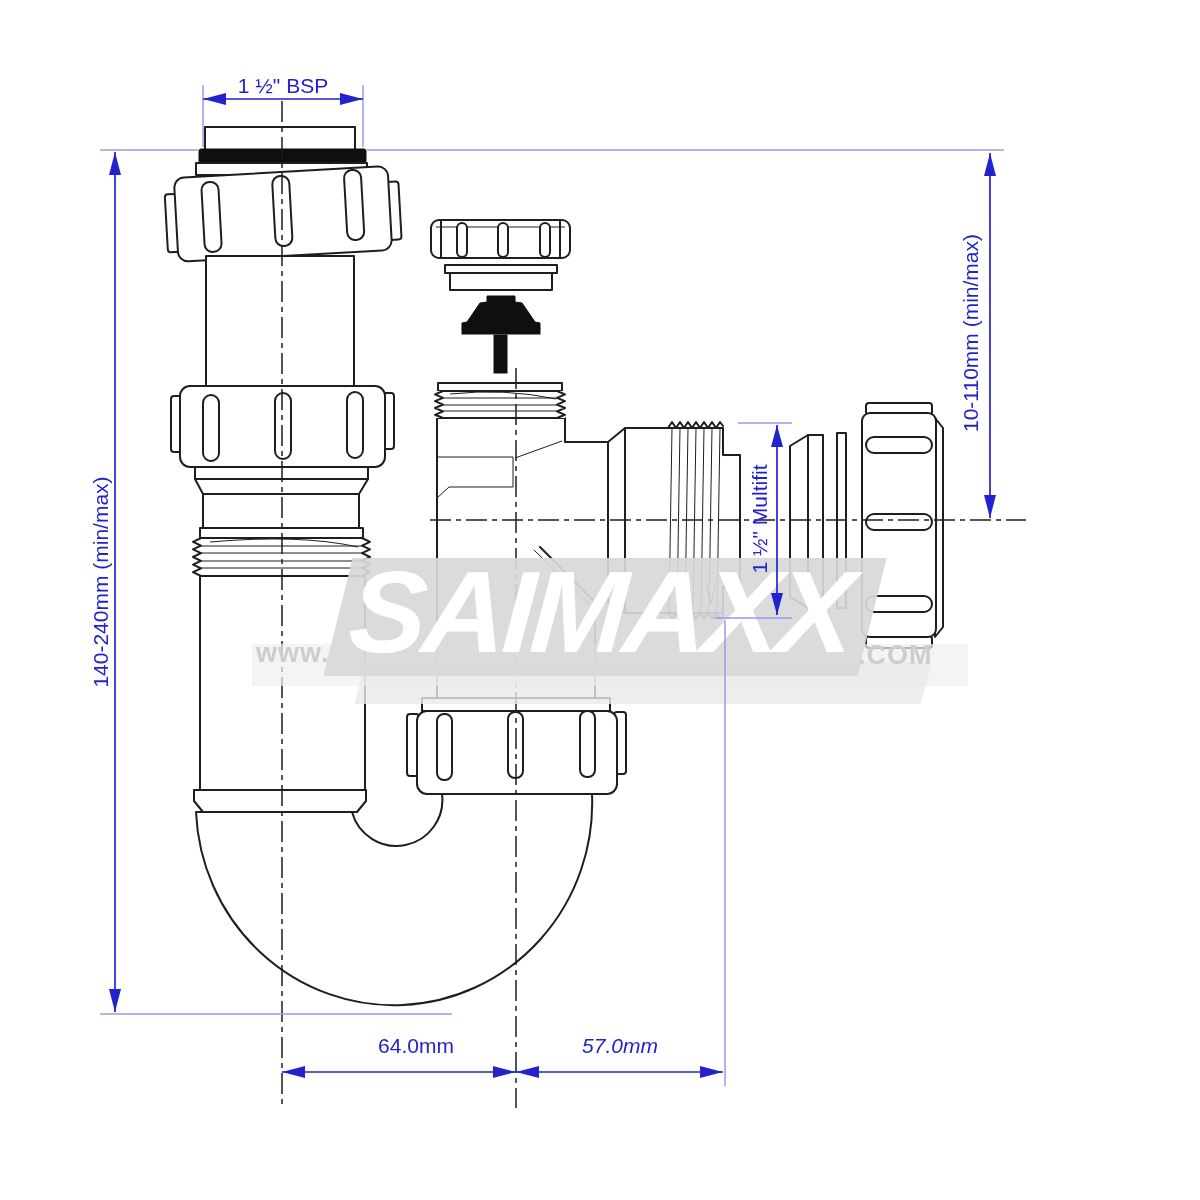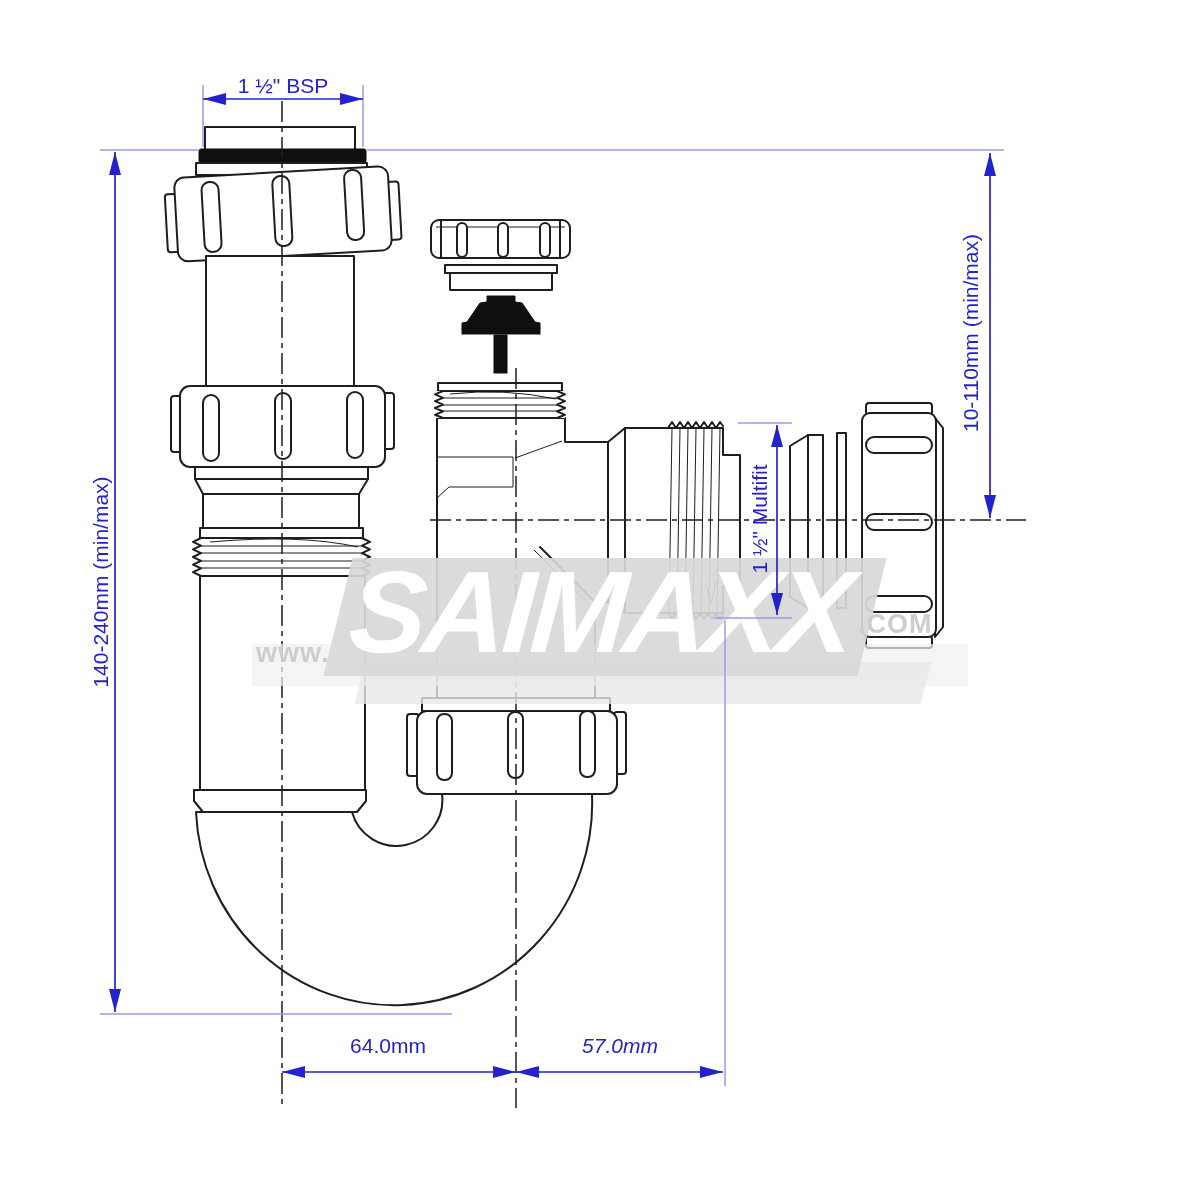--- a/index.html
+++ b/index.html
@@ -175,21 +175,21 @@
       <line class="cl" x1="430" y1="520" x2="1026" y2="520"></line>
     </g>
   </svg>
 
   <div id="watermark">
     <div class="wm-underlay"></div>
     <div class="wm-shadow"></div>
     <div class="wm-band"></div>
     <div class="wm-small" style="left:256px;top:638px;">www.</div>
     <div class="wm-brand">SAIMAXX</div>
-    <div class="wm-small" style="left:858px;top:609px;">.COM</div>
+    <div class="wm-small" style="left:858px;top:640px;">.COM</div>
   </div>
 
   <svg id="dims" width="1200" height="1200" viewBox="0 0 1200 1200">
 
     <g>
       <line class="ext" x1="100" y1="150" x2="198" y2="150"></line>
       <line class="ext" x1="367" y1="150" x2="1004" y2="150"></line>
       <line class="ext" x1="100" y1="1014" x2="452" y2="1014"></line>
       <line class="ext" x1="203" y1="85" x2="203" y2="147"></line>
       <line class="ext" x1="363" y1="85" x2="363" y2="147"></line>
@@ -232,17 +232,17 @@
       <polygon class="dimf" points="516,1072 539,1066 539,1078"></polygon>
       <polygon class="dimf" points="723,1072 700,1066 700,1078"></polygon>
     </g>
   </svg>
 
   <div id="labels">
     <div class="dim-label" style="left:283px;top:86px;">1 ½" BSP</div>
     <div class="dim-label rot" style="left:101px;top:582px;">140-240mm (min/max)</div>
     <div class="dim-label rot" style="left:971px;top:333px;">10-110mm (min/max)</div>
     <div class="dim-label rot" style="left:760px;top:519px;">1 ½" Multifit</div>
-    <div class="dim-label" style="left:388px;top:1046px;">64.0mm</div>
+    <div class="dim-label" style="left:416px;top:1046px;">64.0mm</div>
     <div class="dim-label" style="left:620px;top:1046px;font-style:italic;">57.0mm</div>
   </div>
 
 </div>
 
 </body></html>

